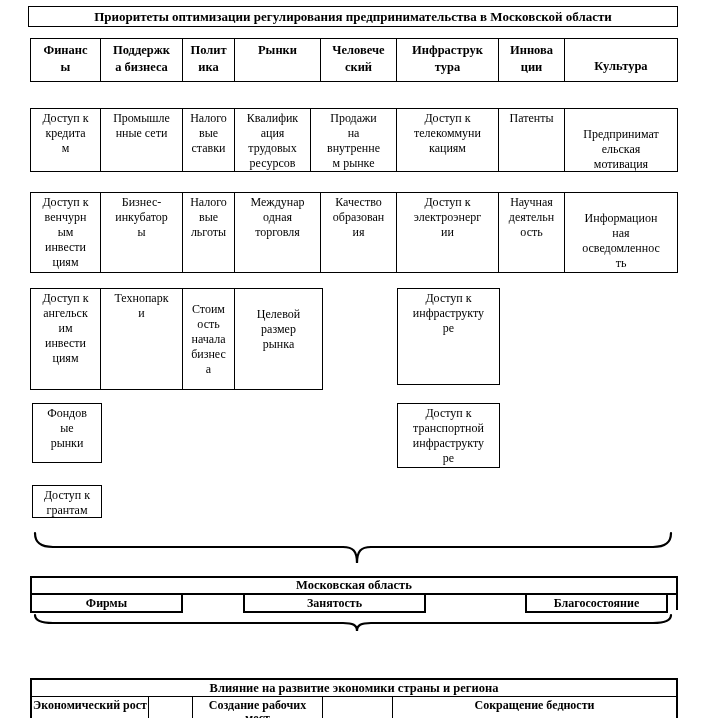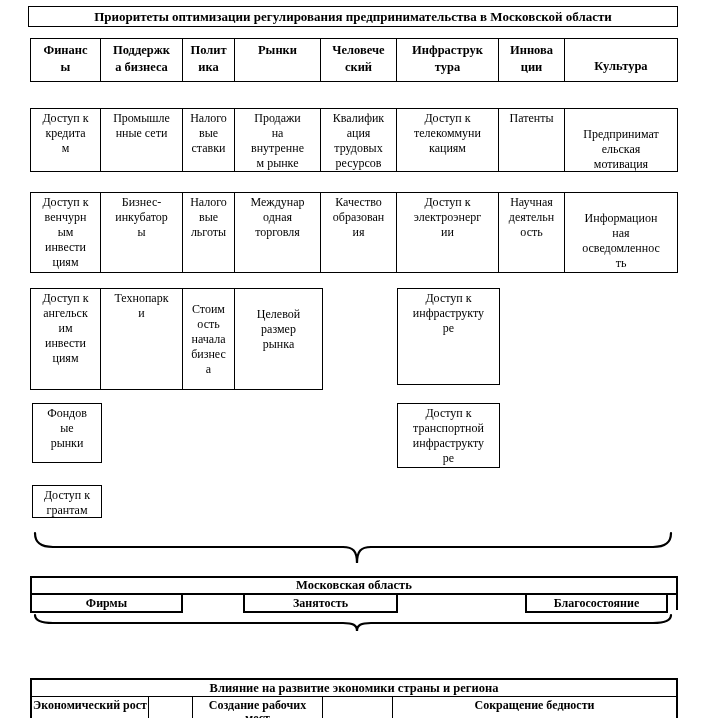--- a/index.html
+++ b/index.html
@@ -51,21 +51,21 @@
     font-weight:bold; font-size:12.5px;
   }
   .region-row { position:relative; height:18px; }
   .region-box {
     position:absolute; top:0; height:18px; box-sizing:border-box;
     border:2px solid #000; border-top:none;
     display:flex; align-items:center; justify-content:center;
     font-weight:bold; font-size:12px; background:#fff;
   }
   .rb-firms { left:0; width:153px; }
-  .rb-empl  { left:213px; width:155px; }
+  .rb-empl  { left:213px; width:183px; }
   .rb-welf  { left:495px; width:143px; }
   .region-edge { position:absolute; right:0; top:0; height:15px; width:0; border-right:2px solid #000; }
   .impact-table {
     position:absolute; left:30px; top:630px; width:648px;
     border:2px solid #000; box-sizing:border-box; background:#fff;margin-top:48px;
   }
   .impact-title {
     height:17px; border-bottom:1px solid #000; box-sizing:border-box;
     display:flex; align-items:center; justify-content:center;
     font-weight:bold; font-size:12.5px;
@@ -107,28 +107,28 @@
 
   <div class="trow row-1">
     <div class="cell c1">Доступ к
 кредита
 м</div>
     <div class="cell c2">Промышле
 нные сети</div>
     <div class="cell c3">Налого
 вые
 ставки</div>
+    <div class="cell c5">Квалифик
+ация
+трудовых
+ресурсов</div>
     <div class="cell c4">Продажи
 на
 внутренне
 м рынке</div>
-    <div class="cell c5">Квалифик
-ация
-трудовых
-ресурсов</div>
     <div class="cell c6">Доступ к
 телекоммуни
 кациям</div>
     <div class="cell c7">Патенты</div>
     <div class="cell c8">Предпринимат
 ельская
 мотивация</div>
   </div>
 
   <div class="trow row-2">

